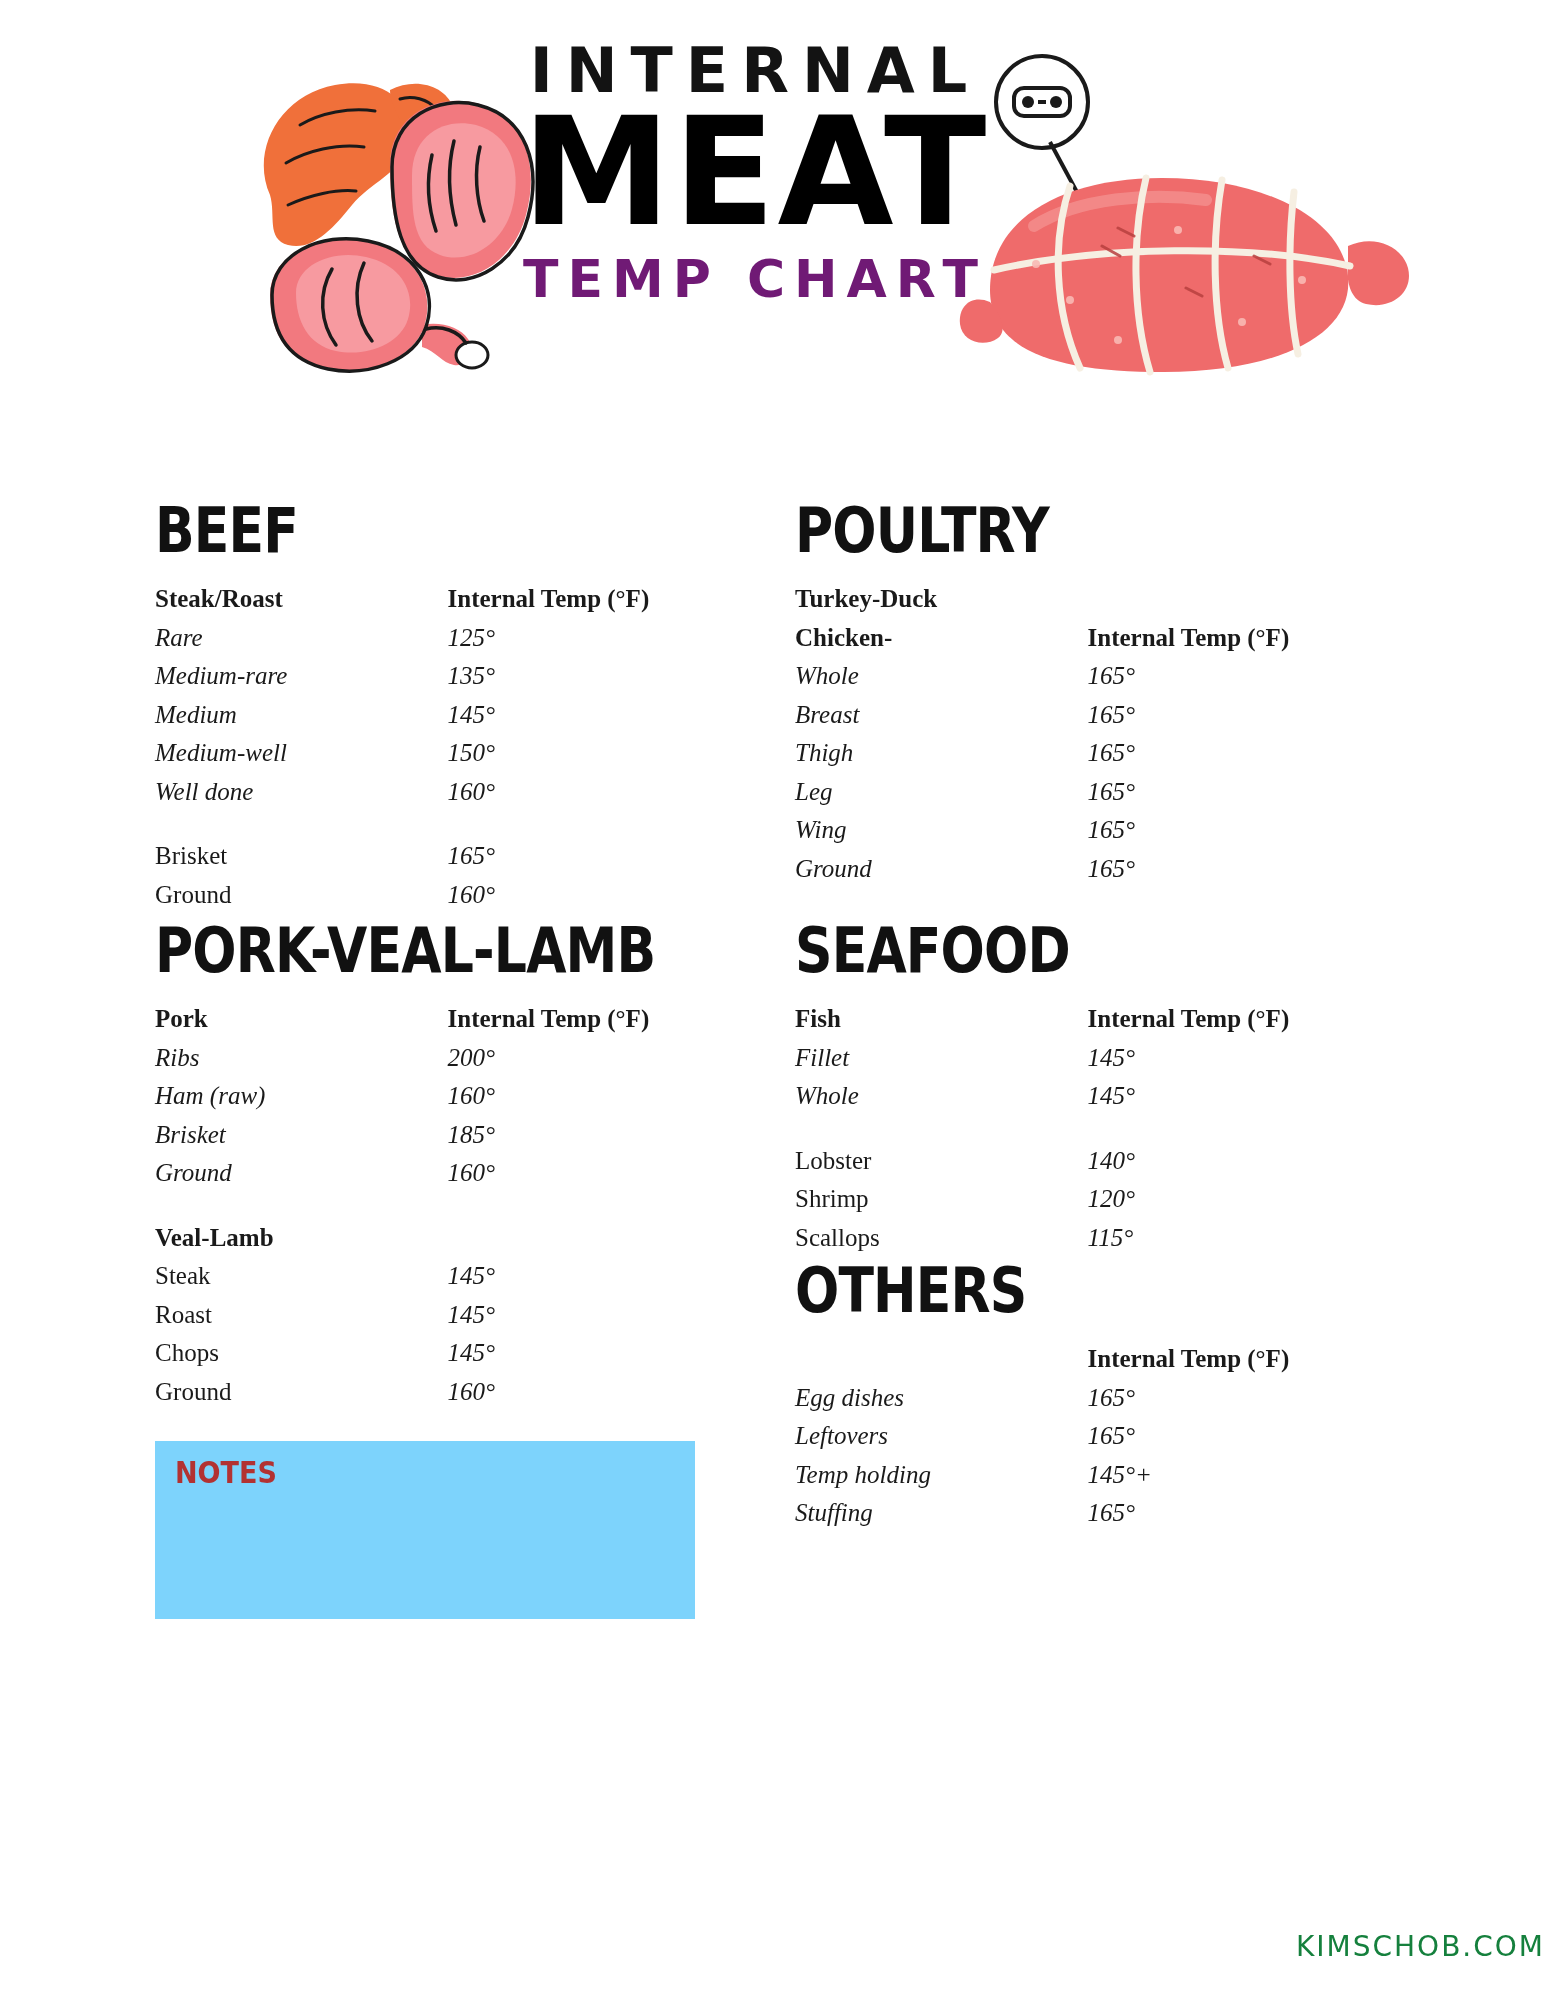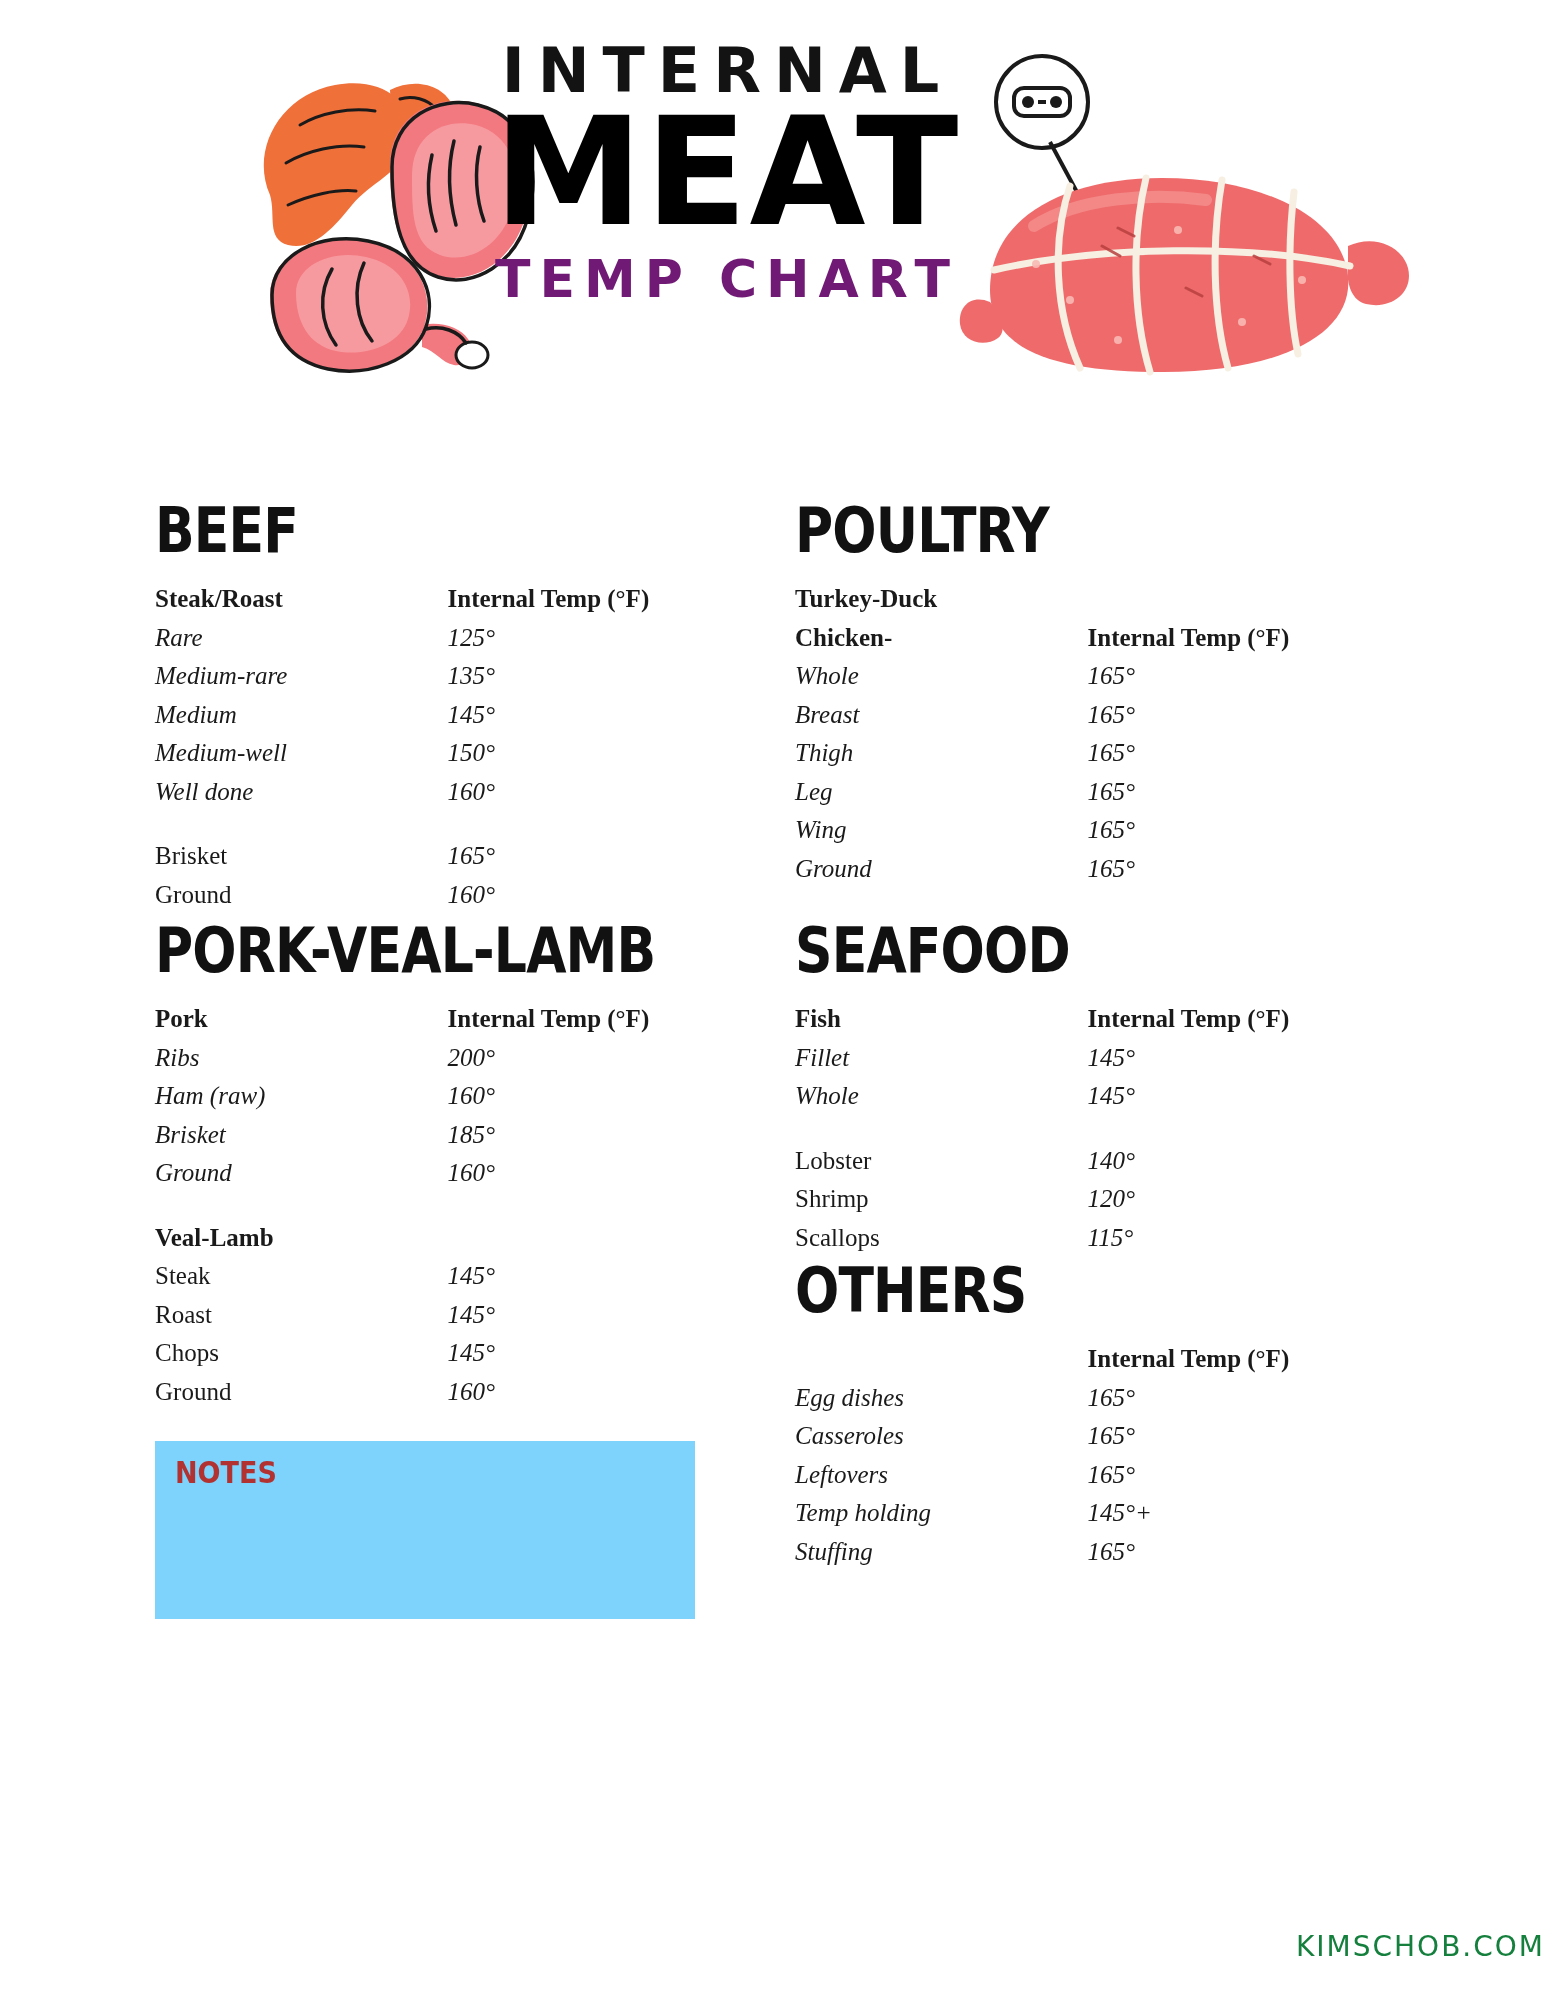--- a/index.html
+++ b/index.html
@@ -14,21 +14,21 @@
     overflow: hidden;
   }
 
   
   .header {
     position: relative;
     height: 500px;
   }
   .title-block {
     position: absolute;
-    left: 492px;
+    left: 520px;
     top: 40px;
     width: 470px;
     text-align: center;
   }
   .title-line1 {
     font-family: "DejaVu Sans", sans-serif;
     font-weight: 700;
     font-size: 62px;
     letter-spacing: 13px;
     color: #131313;
@@ -401,24 +401,20 @@
       <tbody>
           <tr>
         <td class="c1"></td>
         <td class="c2 hdr">Internal Temp (°F)</td>
       </tr>
       <tr>
         <td class="c1 it">Egg dishes</td>
         <td class="c2 it">165°</td>
       </tr>
       <tr>
-        <td class="c1 it">Casseroles</td>
-        <td class="c2 it">165°</td>
-      </tr>
-      <tr>
         <td class="c1 it">Leftovers</td>
         <td class="c2 it">165°</td>
       </tr>
       <tr>
         <td class="c1 it">Temp holding</td>
         <td class="c2 it">145°+</td>
       </tr>
       <tr>
         <td class="c1 it">Stuffing</td>
         <td class="c2 it">165°</td>

